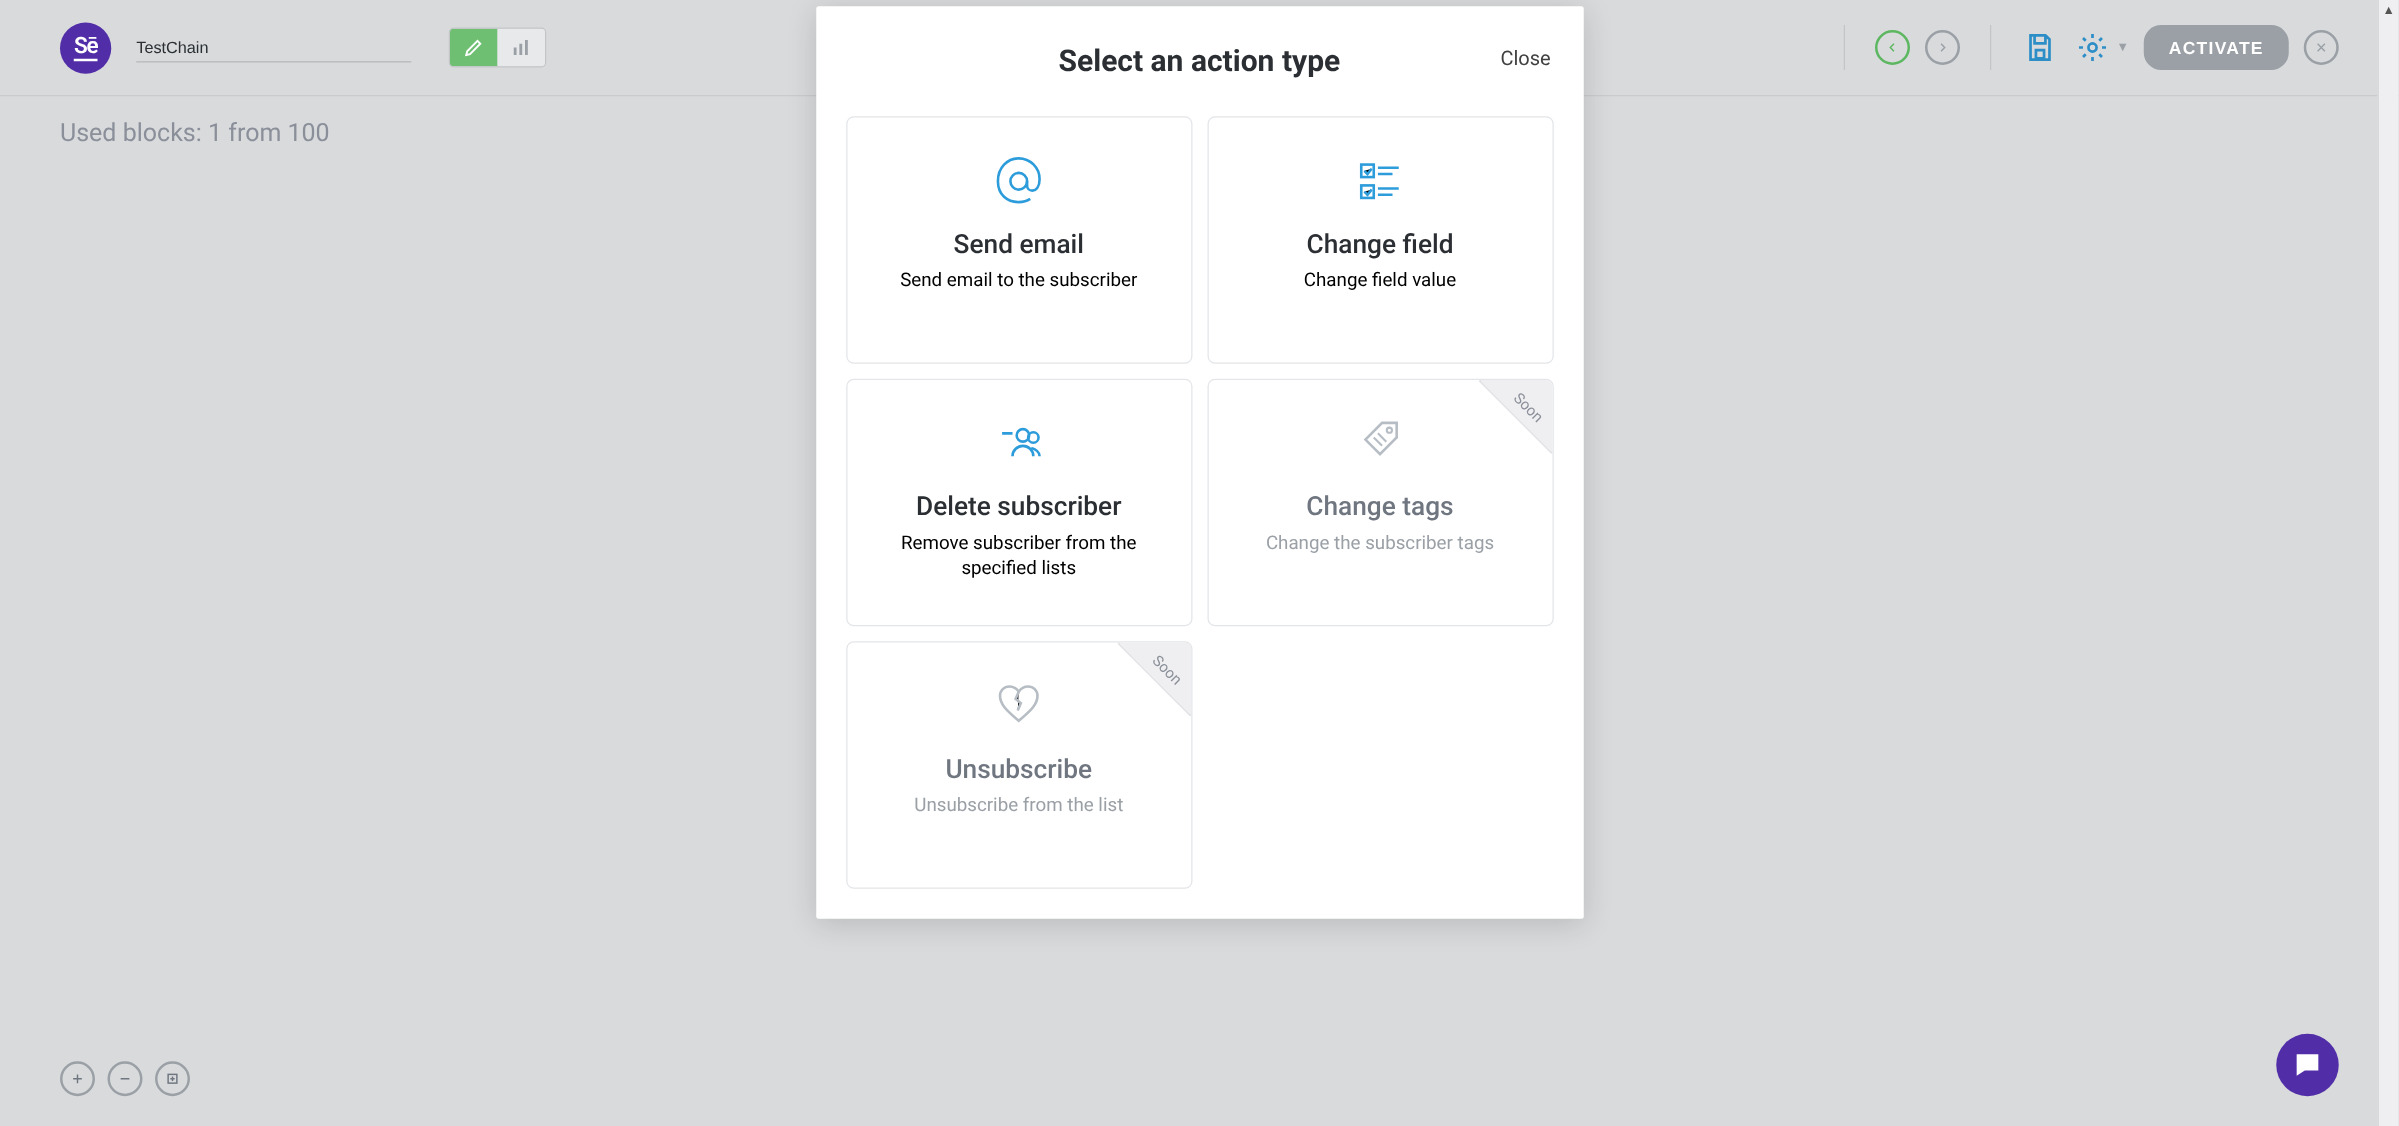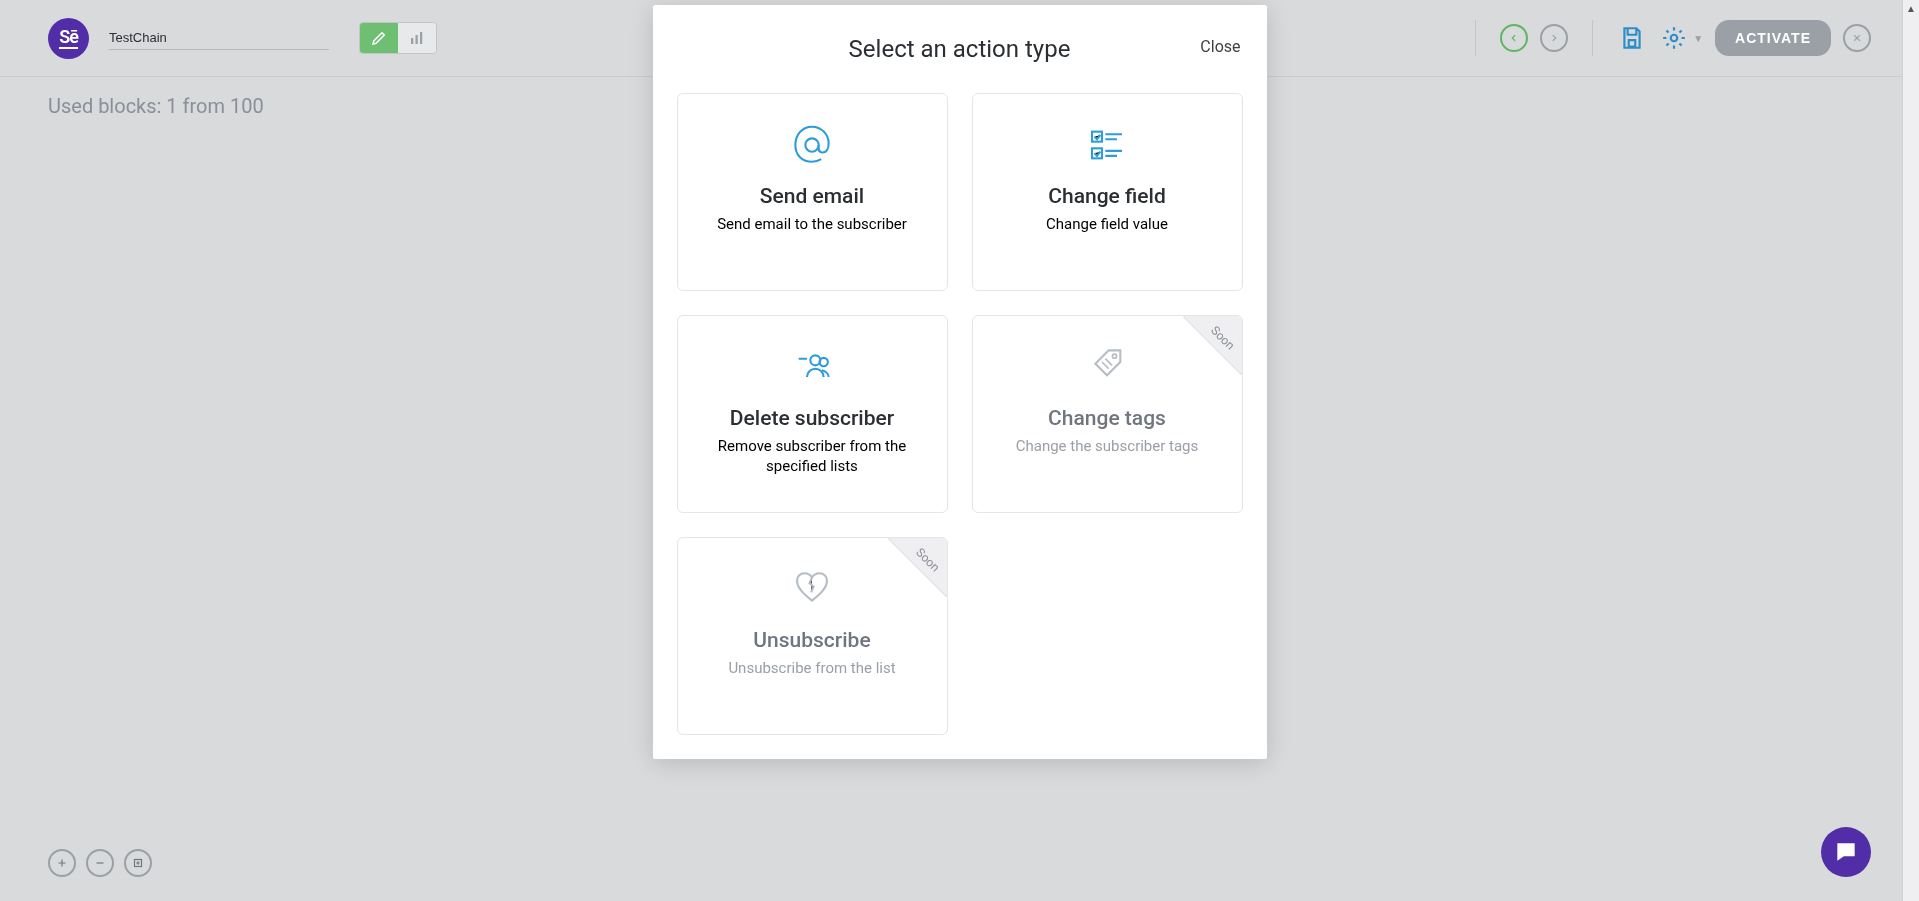--- a/index.html
+++ b/index.html
@@ -156,34 +156,34 @@
   .modal-header {
     display: flex;
     align-items: center;
     justify-content: center;
     position: relative;
     margin-bottom: 26px;
   }
   .modal-title {
     font-size: 24px;
     color: #2b2f33;
-    font-weight: 400;
+    font-weight: 700;
   }
   .modal-close {
     position: absolute;
     right: 14px;
     top: 2px;
     color: #404040;
     font-size: 16px;
     cursor: pointer;
   }
   .cards {
     display: grid;
     grid-template-columns: 1fr 1fr;
-    gap: 24px;
+    gap: 12px;
     padding: 4px 12px;
   }
   .card {
     border: 1px solid #e3e5e8;
     border-radius: 6px;
     height: 198px;
     padding: 26px 18px;
     text-align: center;
     position: relative;
     overflow: hidden;

